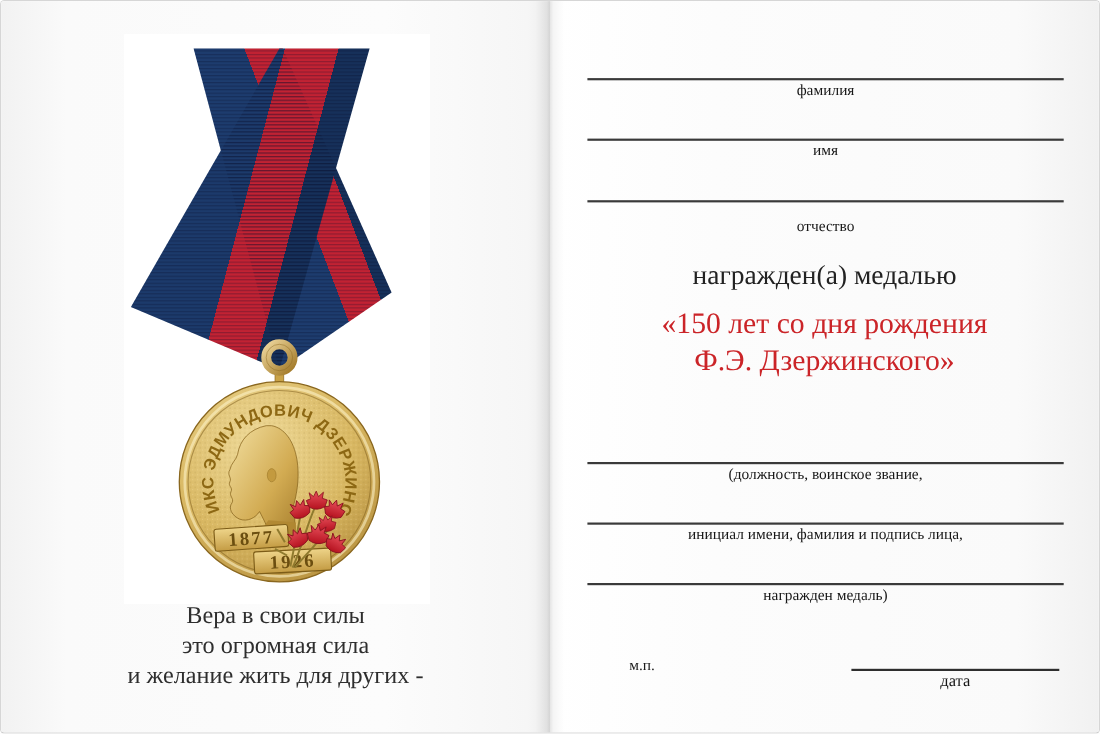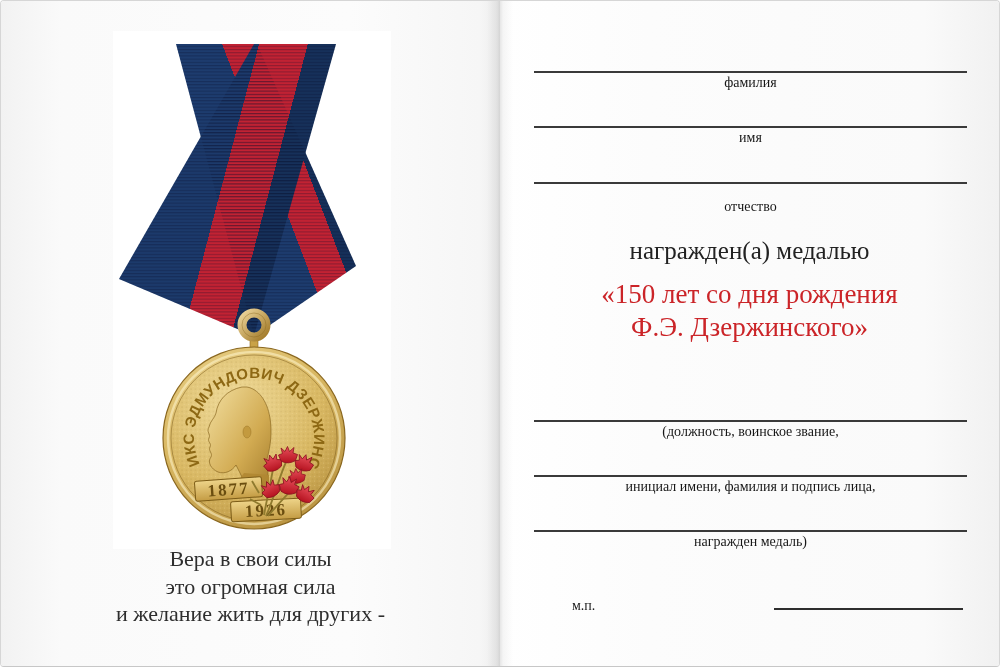--- a/index.html
+++ b/index.html
@@ -209,16 +209,17 @@
     <div class="flabel" style="top:423px">(должность, воинское звание,</div>
 
     <div class="rule" style="top:474px"></div>
     <div class="flabel" style="top:478px">инициал имени, фамилия и подпись лица,</div>
 
     <div class="rule" style="top:529px"></div>
     <div class="flabel" style="top:533px">награжден медаль)</div>
 
     <div class="mp">м.п.</div>
     <div class="date-rule"></div>
+    <div class="date-label">дата</div>
   </div>
 
   <div class="spine"></div>
 </div>
 
 </body></html>

